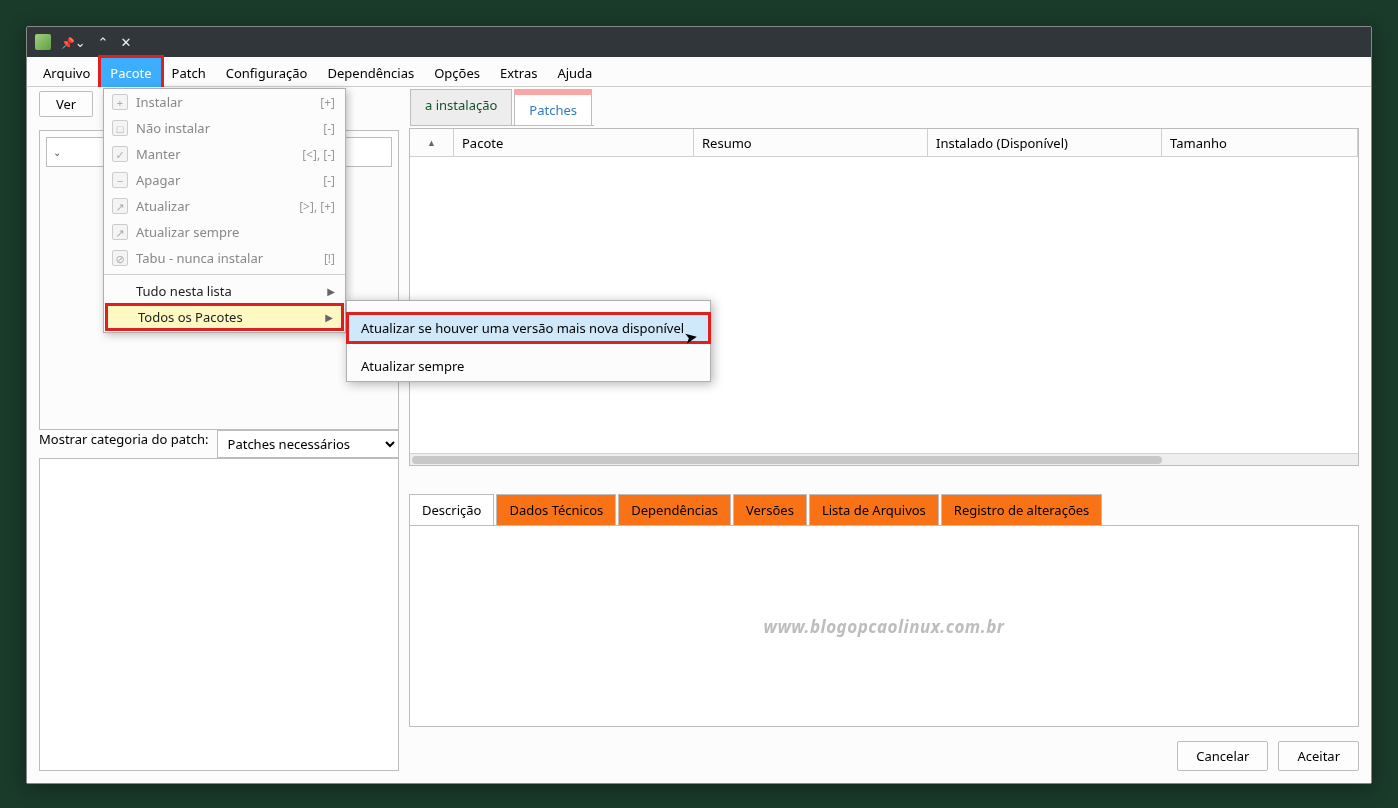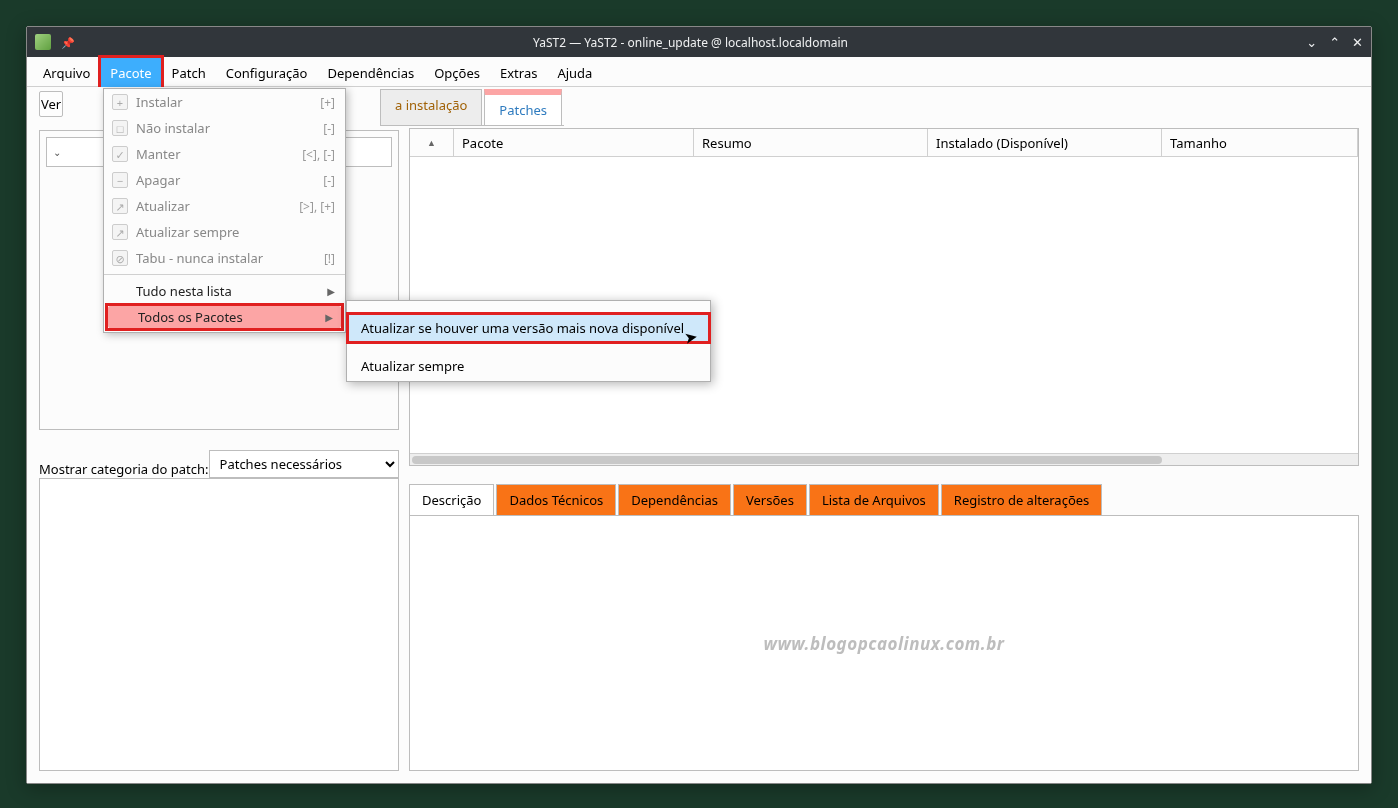--- a/index.html
+++ b/index.html
@@ -10,60 +10,60 @@
 .titlebar .pin { margin-left: 4px; color: #eff0f1; font-size: 11px; }
 .titlebar .title { flex: 1; text-align: center; }
 .titlebar .winbtns { display: flex; gap: 12px; }
 .titlebar .winbtns span { cursor: pointer; font-size: 13px; }
 .menubar { height: 30px; background: #fcfcfc; border-bottom: 1px solid #d0d0d0; display: flex; align-items: stretch; padding: 0 6px; font-size: 13px; }
 .menubar .menu-item { padding: 16px 10px; display: flex; align-items: center; cursor: pointer; }
 .menubar .menu-item.active { background: #3daefd; color: #fff; }
 .menubar .menu-item.highlight-red { outline: 3px solid #e02020; outline-offset: -1px; }
 .body-area { flex: 1; display: flex; flex-direction: column; padding: 2px 12px 12px 12px; background: #fcfcfc; }
 .top-row { display: flex; align-items: flex-start; gap: 10px; }
-.ver-btn { width: 24px; height: 26px; margin-top: 2px; background: #fdfdfd; border: 1px solid #bdbdbd; border-radius: 2px; font-size: 13px; display: flex; align-items: center; justify-content: center; cursor: pointer; }
+.ver-btn { width: 54px; height: 26px; margin-top: 2px; background: #fdfdfd; border: 1px solid #bdbdbd; border-radius: 2px; font-size: 13px; display: flex; align-items: center; justify-content: center; cursor: pointer; }
 .tabs-top { display: flex; border-bottom: 1px solid #bdbdbd; margin-left: 307px; }
 .tabs-top .tab { padding: 6px 14px; font-size: 13px; background: #ededed; border: 1px solid #bdbdbd; border-bottom: none; margin-right: 2px; cursor: pointer; position: relative; }
-.tabs-top .tab.partial { color: #a16207; }
+.tabs-top .tab.partial { color: #14532d; }
 .tabs-top .tab.active { background: #fff; color: #2e7bbf; border-top: 6px solid #fca5a5; }
 .main-split { flex: 1; display: flex; gap: 10px; margin-top: 2px; min-height: 0; }
 .left-col { width: 360px; display: flex; flex-direction: column; }
 .filter-box { border: 1px solid #bdbdbd; padding: 6px; height: 300px; margin-top: 2px; }
 .filter-select { width: 100%; height: 30px; border: 1px solid #bdbdbd; background: #fff; display: flex; align-items: center; padding: 0 6px; font-size: 13px; cursor: pointer; }
 .filter-select .chev { margin-right: 6px; font-size: 10px; color: #555; }
-.patch-cat { display: flex; align-items: flex-end; margin-top: 20px; font-size: 13px; }
+.patch-cat { display: flex; align-items: flex-start; gap: 8px; margin-top: 0; font-size: 13px; }
 .patch-cat select { flex: 1; height: 28px; border: 1px solid #bdbdbd; background: #fff; font-size: 13px; padding: 0 6px; }
 .desc-tabs { display: flex; margin-top: 10px; }
 .desc-tabs .tab { padding: 5px 12px; font-size: 13px; background: #fff; border: 1px solid #bdbdbd; border-bottom: none; cursor: pointer; }
 .desc-area { flex: 1; border: 1px solid #bdbdbd; background: #fff; min-height: 250px; }
 .right-col { flex: 1; display: flex; flex-direction: column; min-width: 0; }
 .table-box { border: 1px solid #bdbdbd; height: 338px; display: flex; flex-direction: column; }
 .table-head { display: flex; background: #fcfcfc; border-bottom: 1px solid #d0d0d0; height: 28px; }
 .table-head .th { border-right: 1px solid #d0d0d0; padding: 5px 8px; font-size: 13px; display: flex; align-items: center; }
 .th-sort { width: 44px; justify-content: center; }
 .th-pacote { width: 240px; }
 .th-resumo { width: 234px; }
 .th-inst { width: 234px; text-align: center; }
 .th-tam { flex: 1; border-right: none; }
 .table-body { flex: 1; background: #fff; }
 .scrollbar-h { height: 12px; background: #eee; border-top: 1px solid #d0d0d0; position: relative; }
 .scrollbar-h .thumb { position: absolute; left: 2px; top: 2px; height: 8px; width: 750px; background: #c8c8c8; border-radius: 4px; }
-.bottom-tabs { display: flex; margin-top: 18px; border-bottom: 1px solid #bdbdbd; }
+.bottom-tabs { display: flex; margin-top: 28px; border-bottom: 1px solid #bdbdbd; }
 .bottom-tabs .tab { padding: 6px 12px; font-size: 13px; background: #f97316; border: 1px solid #bdbdbd; border-bottom: none; margin-right: 2px; cursor: pointer; }
 .bottom-tabs .tab.active { background: #fff; }
 .desc-box { flex: 1; border: 1px solid #bdbdbd; border-top: none; background: #fff; min-height: 180px; position: relative; display: flex; align-items: center; justify-content: center; }
 .watermark { color: #bdbdbd; font-size: 17px; font-style: italic; font-weight: bold; letter-spacing: 0.5px; }
 .footer { display: flex; justify-content: flex-end; gap: 10px; margin-top: 14px; }
 .footer button { height: 30px; padding: 0 18px; font-size: 13px; background: #fdfdfd; border: 1px solid #bdbdbd; border-radius: 2px; cursor: pointer; }
 
 
 .dropdown { position: absolute; left: 103px; top: 88px; width: 243px; background: #fcfcfc; border: 1px solid #b0b0b0; box-shadow: 2px 2px 8px rgba(0,0,0,0.25); z-index: 10; font-size: 13px; }
 .dropdown .dd-item { display: flex; align-items: center; padding: 4px 10px 4px 8px; height: 26px; color: #888; cursor: default; }
 .dropdown .dd-item.enabled { color: #222; cursor: pointer; }
-.dropdown .dd-item.hover { background: #fca5a5; color: #222; border-radius: 9px; }
+.dropdown .dd-item.hover { background: #fef9c3; color: #222; border-radius: 9px; }
 .dropdown .dd-inner-highlight { outline: 3px solid #e02020; outline-offset: -2px; margin: 0 2px 2px 2px;}
 .dropdown .dd-item .dd-icon { width: 16px; height: 16px; margin-right: 8px; display: inline-flex; align-items: center; justify-content: center; font-size: 11px; color: #aaa; border: 1px solid #ccc; border-radius: 2px; background: #f4f4f4; }
 .dropdown .dd-item .dd-label { flex: 1; }
 .dropdown .dd-item .dd-short { color: #999; font-size: 12px; }
 .dropdown .dd-item .dd-arrow { color: #666; font-size: 10px; }
 .dropdown .dd-sep { height: 1px; background: #d0d0d0; margin: 3px 0; }
 
 .submenu { position: absolute; left: 346px; top: 300px; width: 365px; background: #fcfcfc; border: 1px solid #b0b0b0; box-shadow: 2px 2px 10px rgba(0,0,0,0.3); z-index: 11; font-size: 13px; padding: 2px; }
 .submenu .sm-item { padding: 5px 12px; height: 26px; display: flex; align-items: center; cursor: pointer; margin-top: 12px; }
 .submenu .sm-item.hover { background: #cfe8fa; }
@@ -71,21 +71,20 @@
 .cursor-ptr { position: absolute; left: 684px; top: 326px; z-index: 20; font-size: 16px; color: #000; transform: rotate(-10deg); }
 .sort-icon { font-size: 9px; color: #666; }
 </style>
 </head>
 <body>
 
 <div class="window">
   <div class="titlebar">
     <span class="icon"></span>
     <span class="pin">📌</span>
-    <span class="title">YaST2 — YaST2 - online_update @ localhost.localdomain</span>
     <div class="winbtns">
       <span>⌄</span>
       <span>⌃</span>
       <span>✕</span>
     </div>
   </div>
 
   <div class="menubar">
     <div class="menu-item">Arquivo</div>
     <div class="menu-item active highlight-red">Pacote</div>
@@ -144,20 +143,24 @@
           <div class="tab">Dados Técnicos</div>
           <div class="tab">Dependências</div>
           <div class="tab">Versões</div>
           <div class="tab">Lista de Arquivos</div>
           <div class="tab">Registro de alterações</div>
         </div>
         <div class="desc-box">
           <div class="watermark">www.blogopcaolinux.com.br</div>
         </div>
 
+        <div class="footer">
+          <button>Cancelar</button>
+          <button>Aceitar</button>
+        </div>
       </div>
     </div>
   </div>
 </div>
 
 <div class="dropdown">
   <div class="dd-item">
     <span class="dd-icon">+</span>
     <span class="dd-label">Instalar</span>
     <span class="dd-short">[+]</span>

